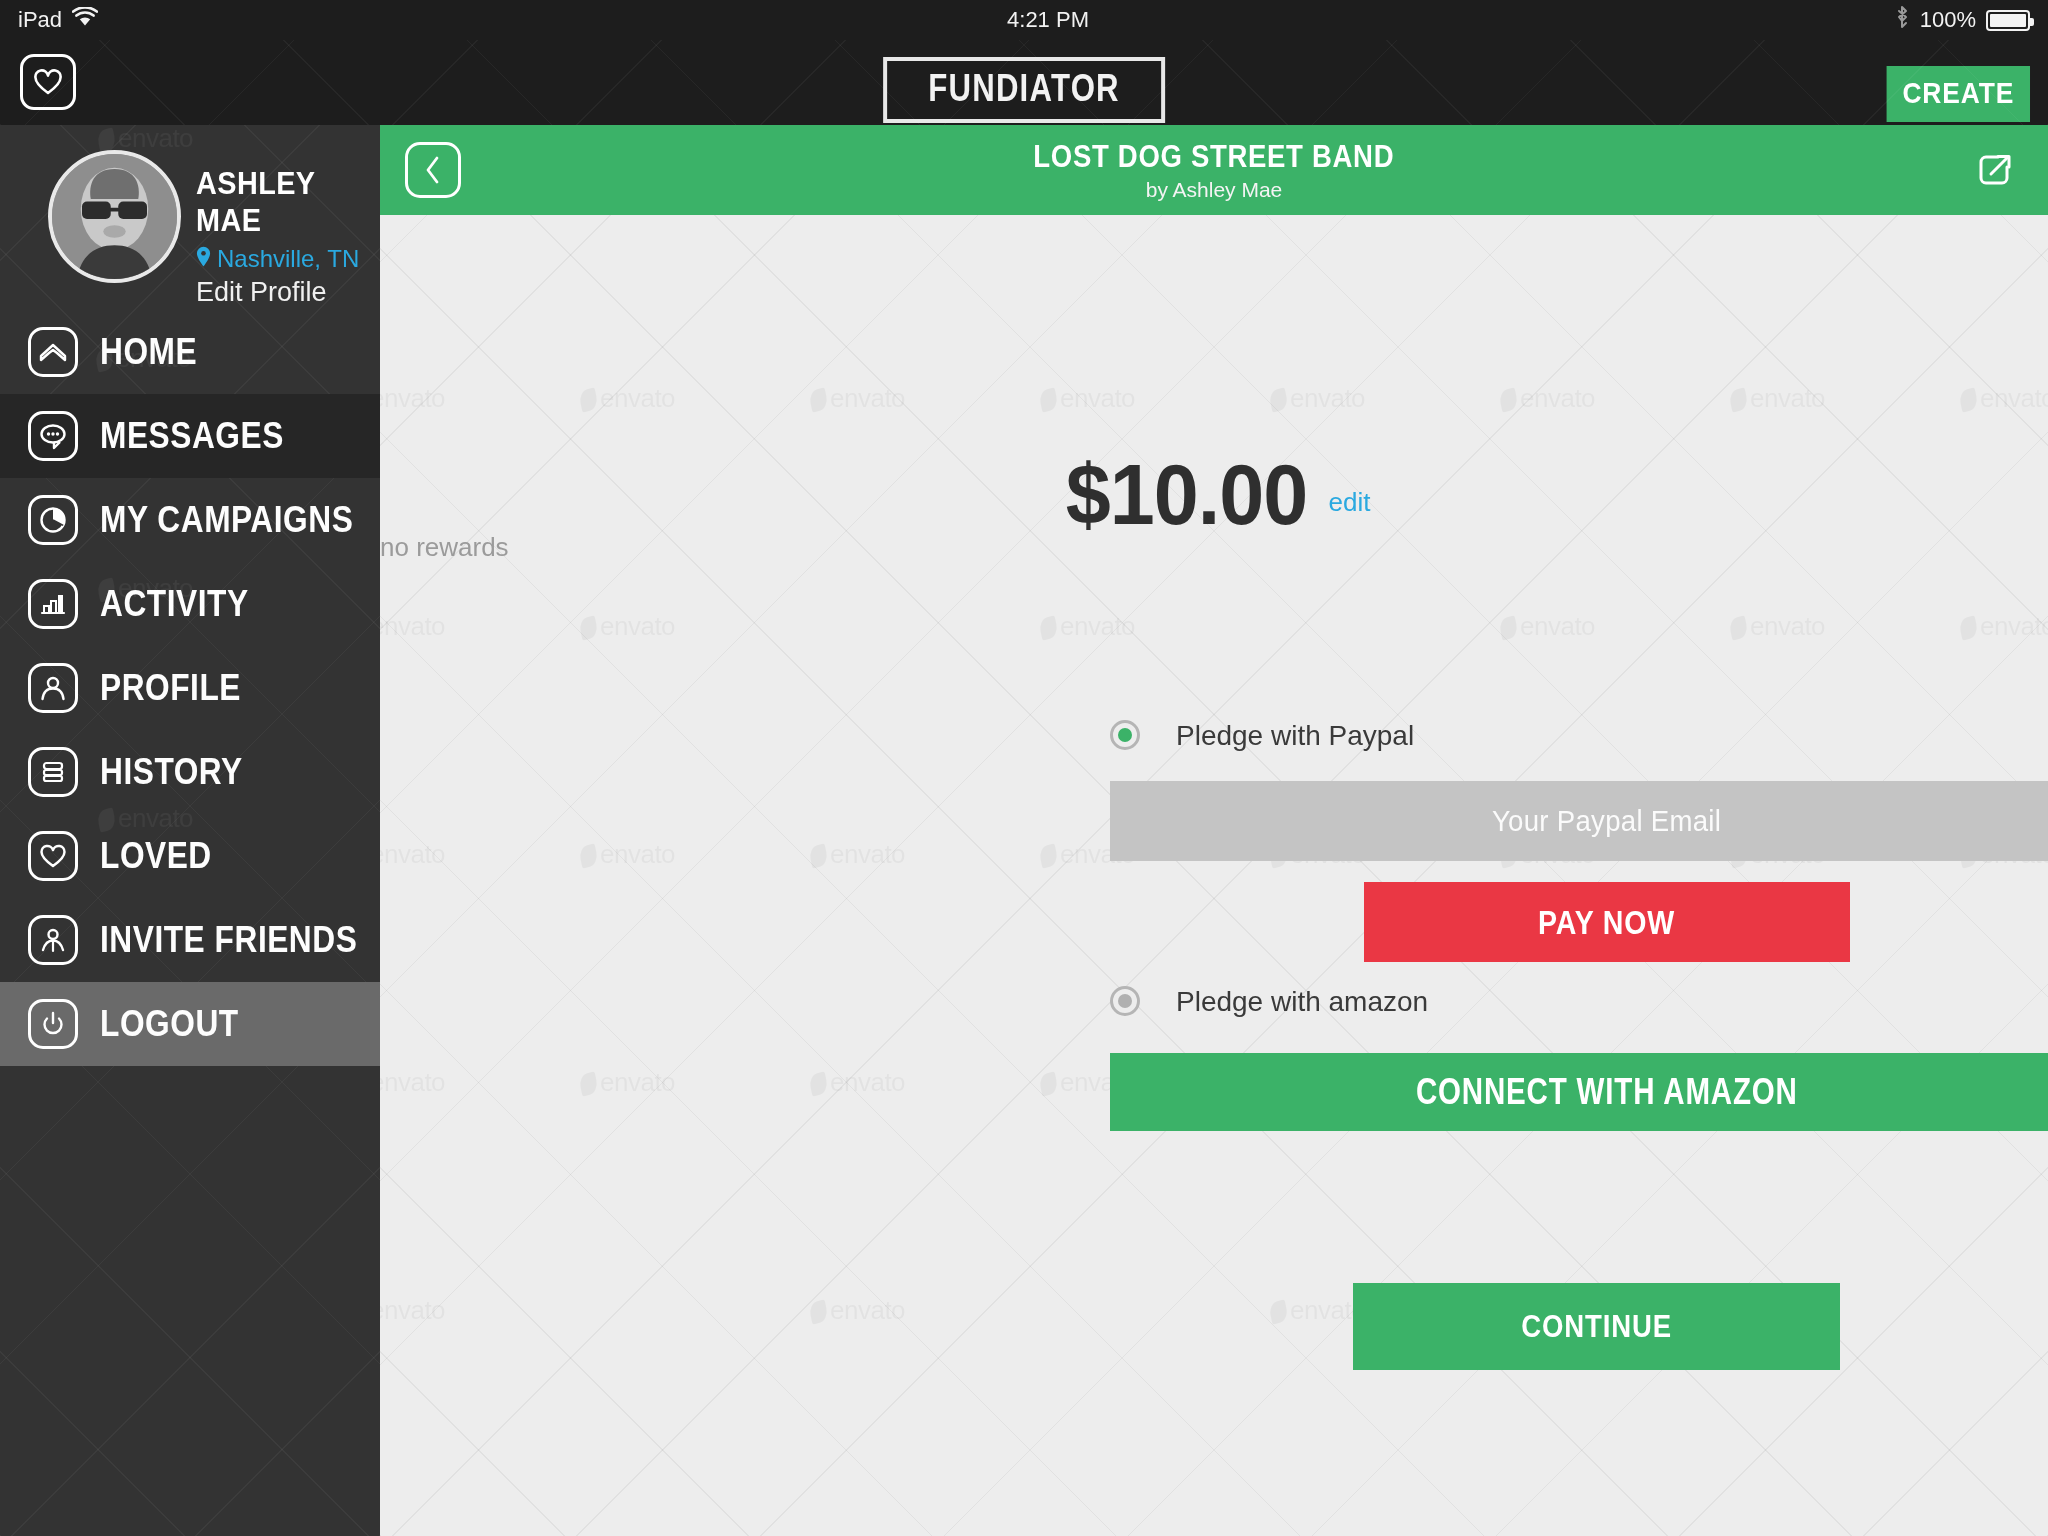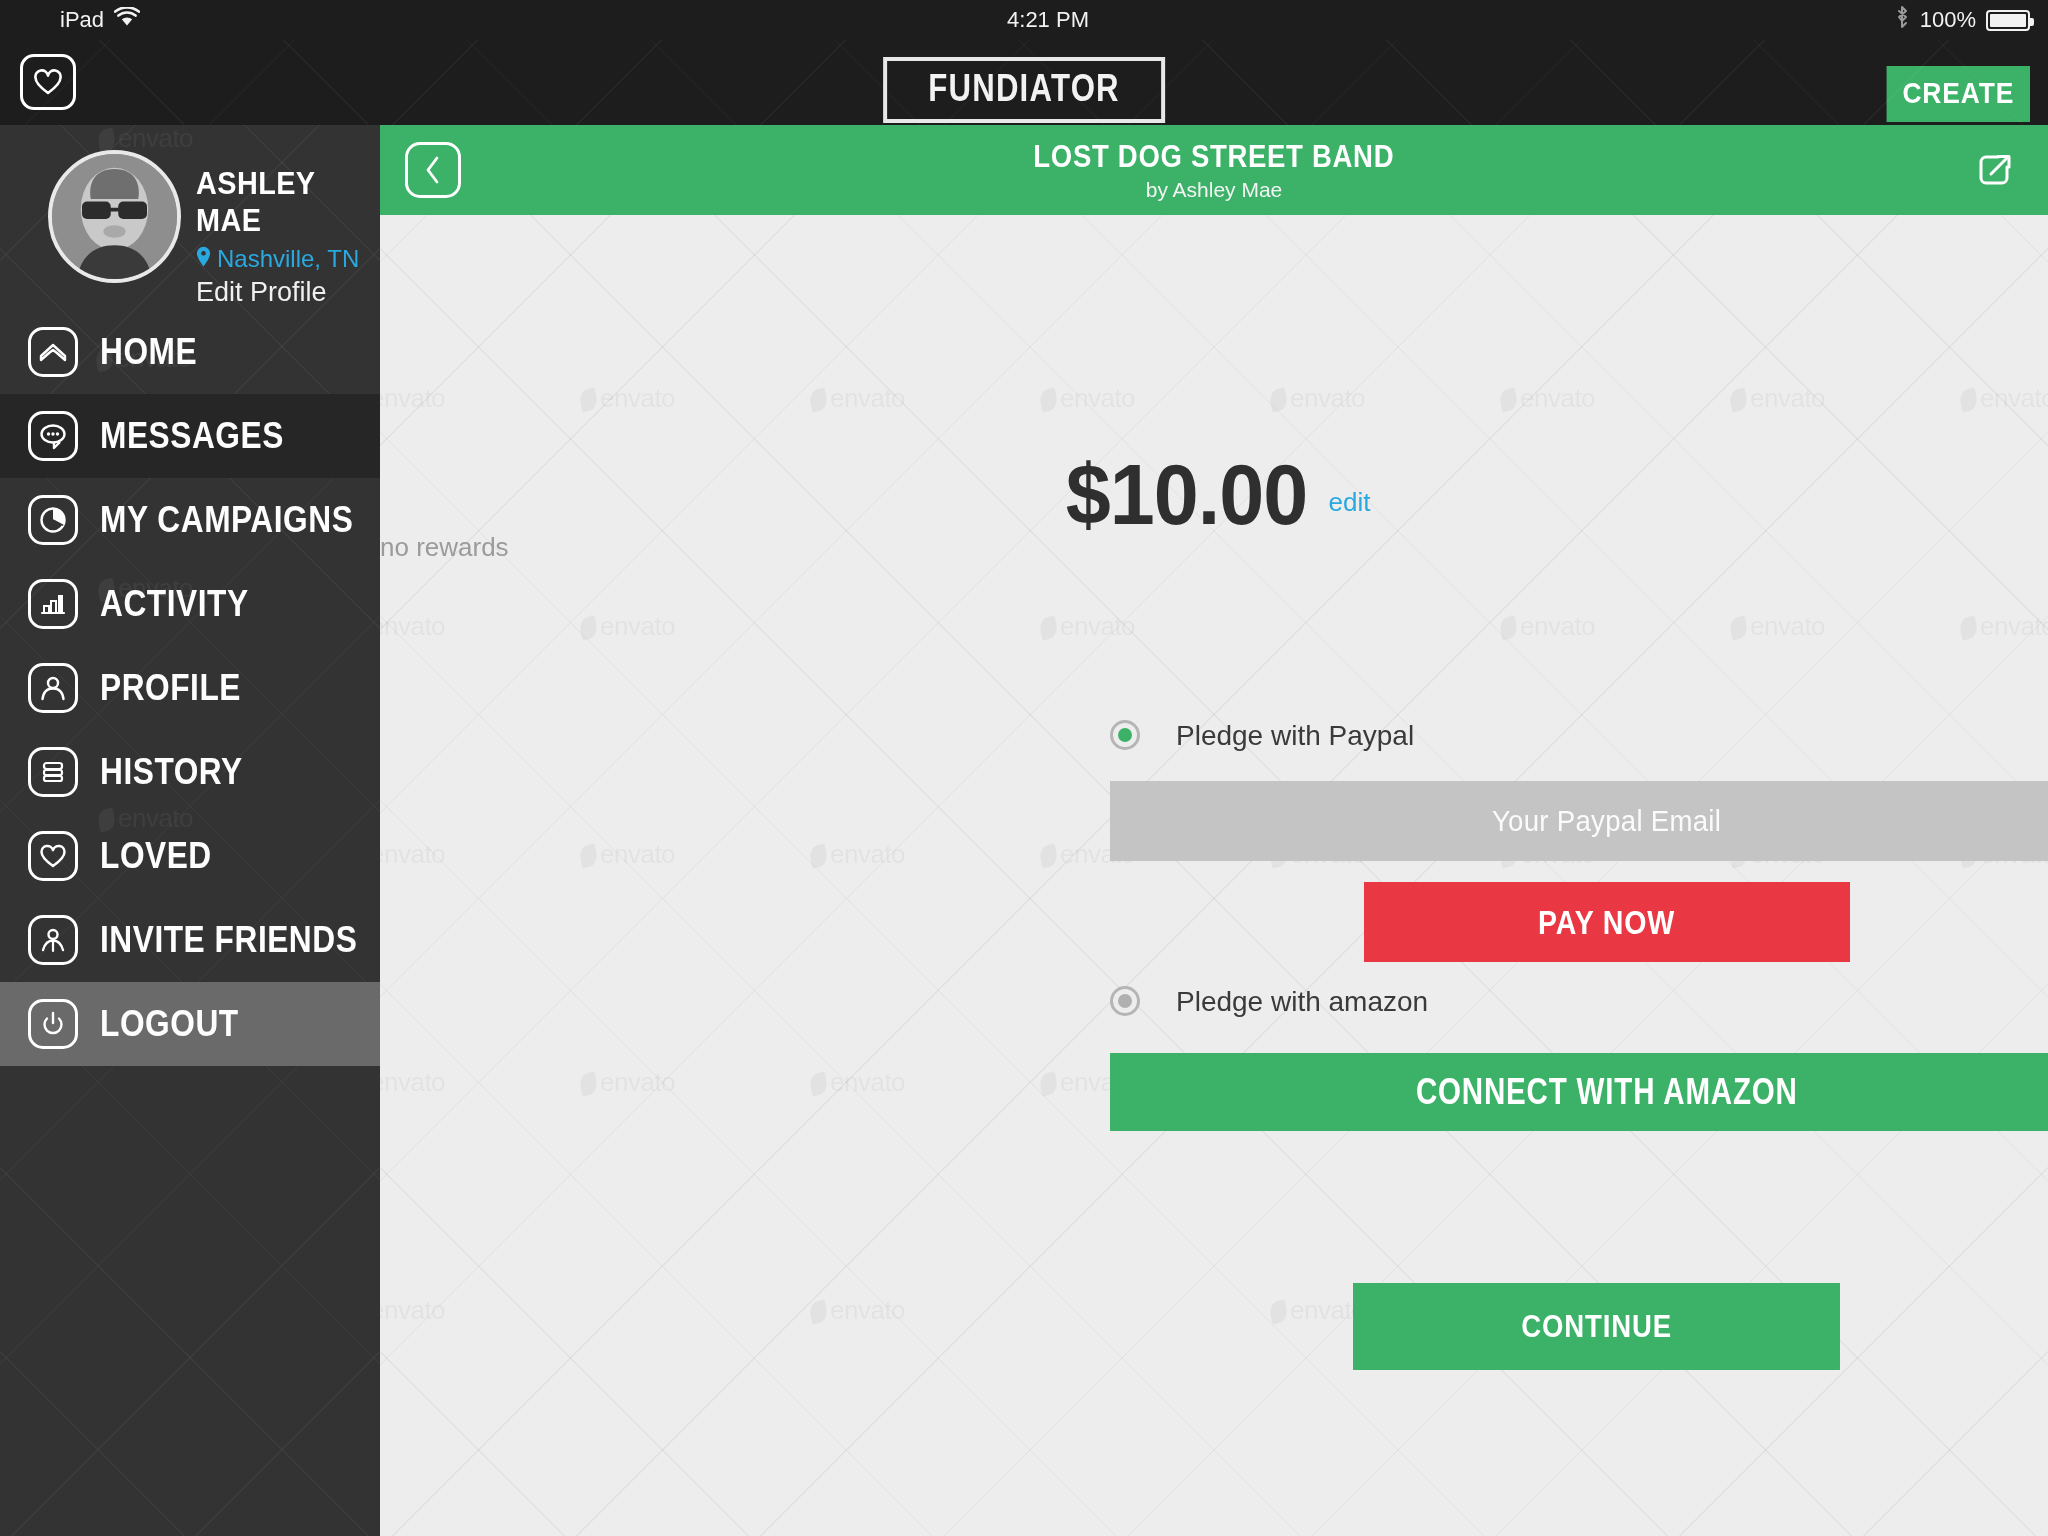--- a/index.html
+++ b/index.html
@@ -41,21 +41,21 @@
     background: currentColor;
     vertical-align: -4px; margin-right: 3px;
     transform: rotate(-12deg);
   }
 
   
   #status-bar {
     position: absolute; top:0; left:0; width:2048px; height:40px;
     background:#1d1d1d; color:#f2f2f2;
     display:flex; align-items:center;
-    font-size:22px; z-index:30;padding-left:42px;
+    font-size:22px; z-index:30;
   }
   #status-bar .left { display:flex; align-items:center; gap:10px; padding-left:18px; }
   #status-bar .center { position:absolute; left:0; right:0; text-align:center;margin-left:48px; }
   #status-bar .right { margin-left:auto; display:flex; align-items:center; gap:10px; padding-right:18px; }
   .battery {
     width:44px; height:21px; border:2px solid #f2f2f2; border-radius:4px;
     position:relative; display:inline-block;
   }
   .battery::after{ content:""; position:absolute; right:-6px; top:6px; width:4px; height:8px;
     background:#f2f2f2; border-radius:0 2px 2px 0; }

